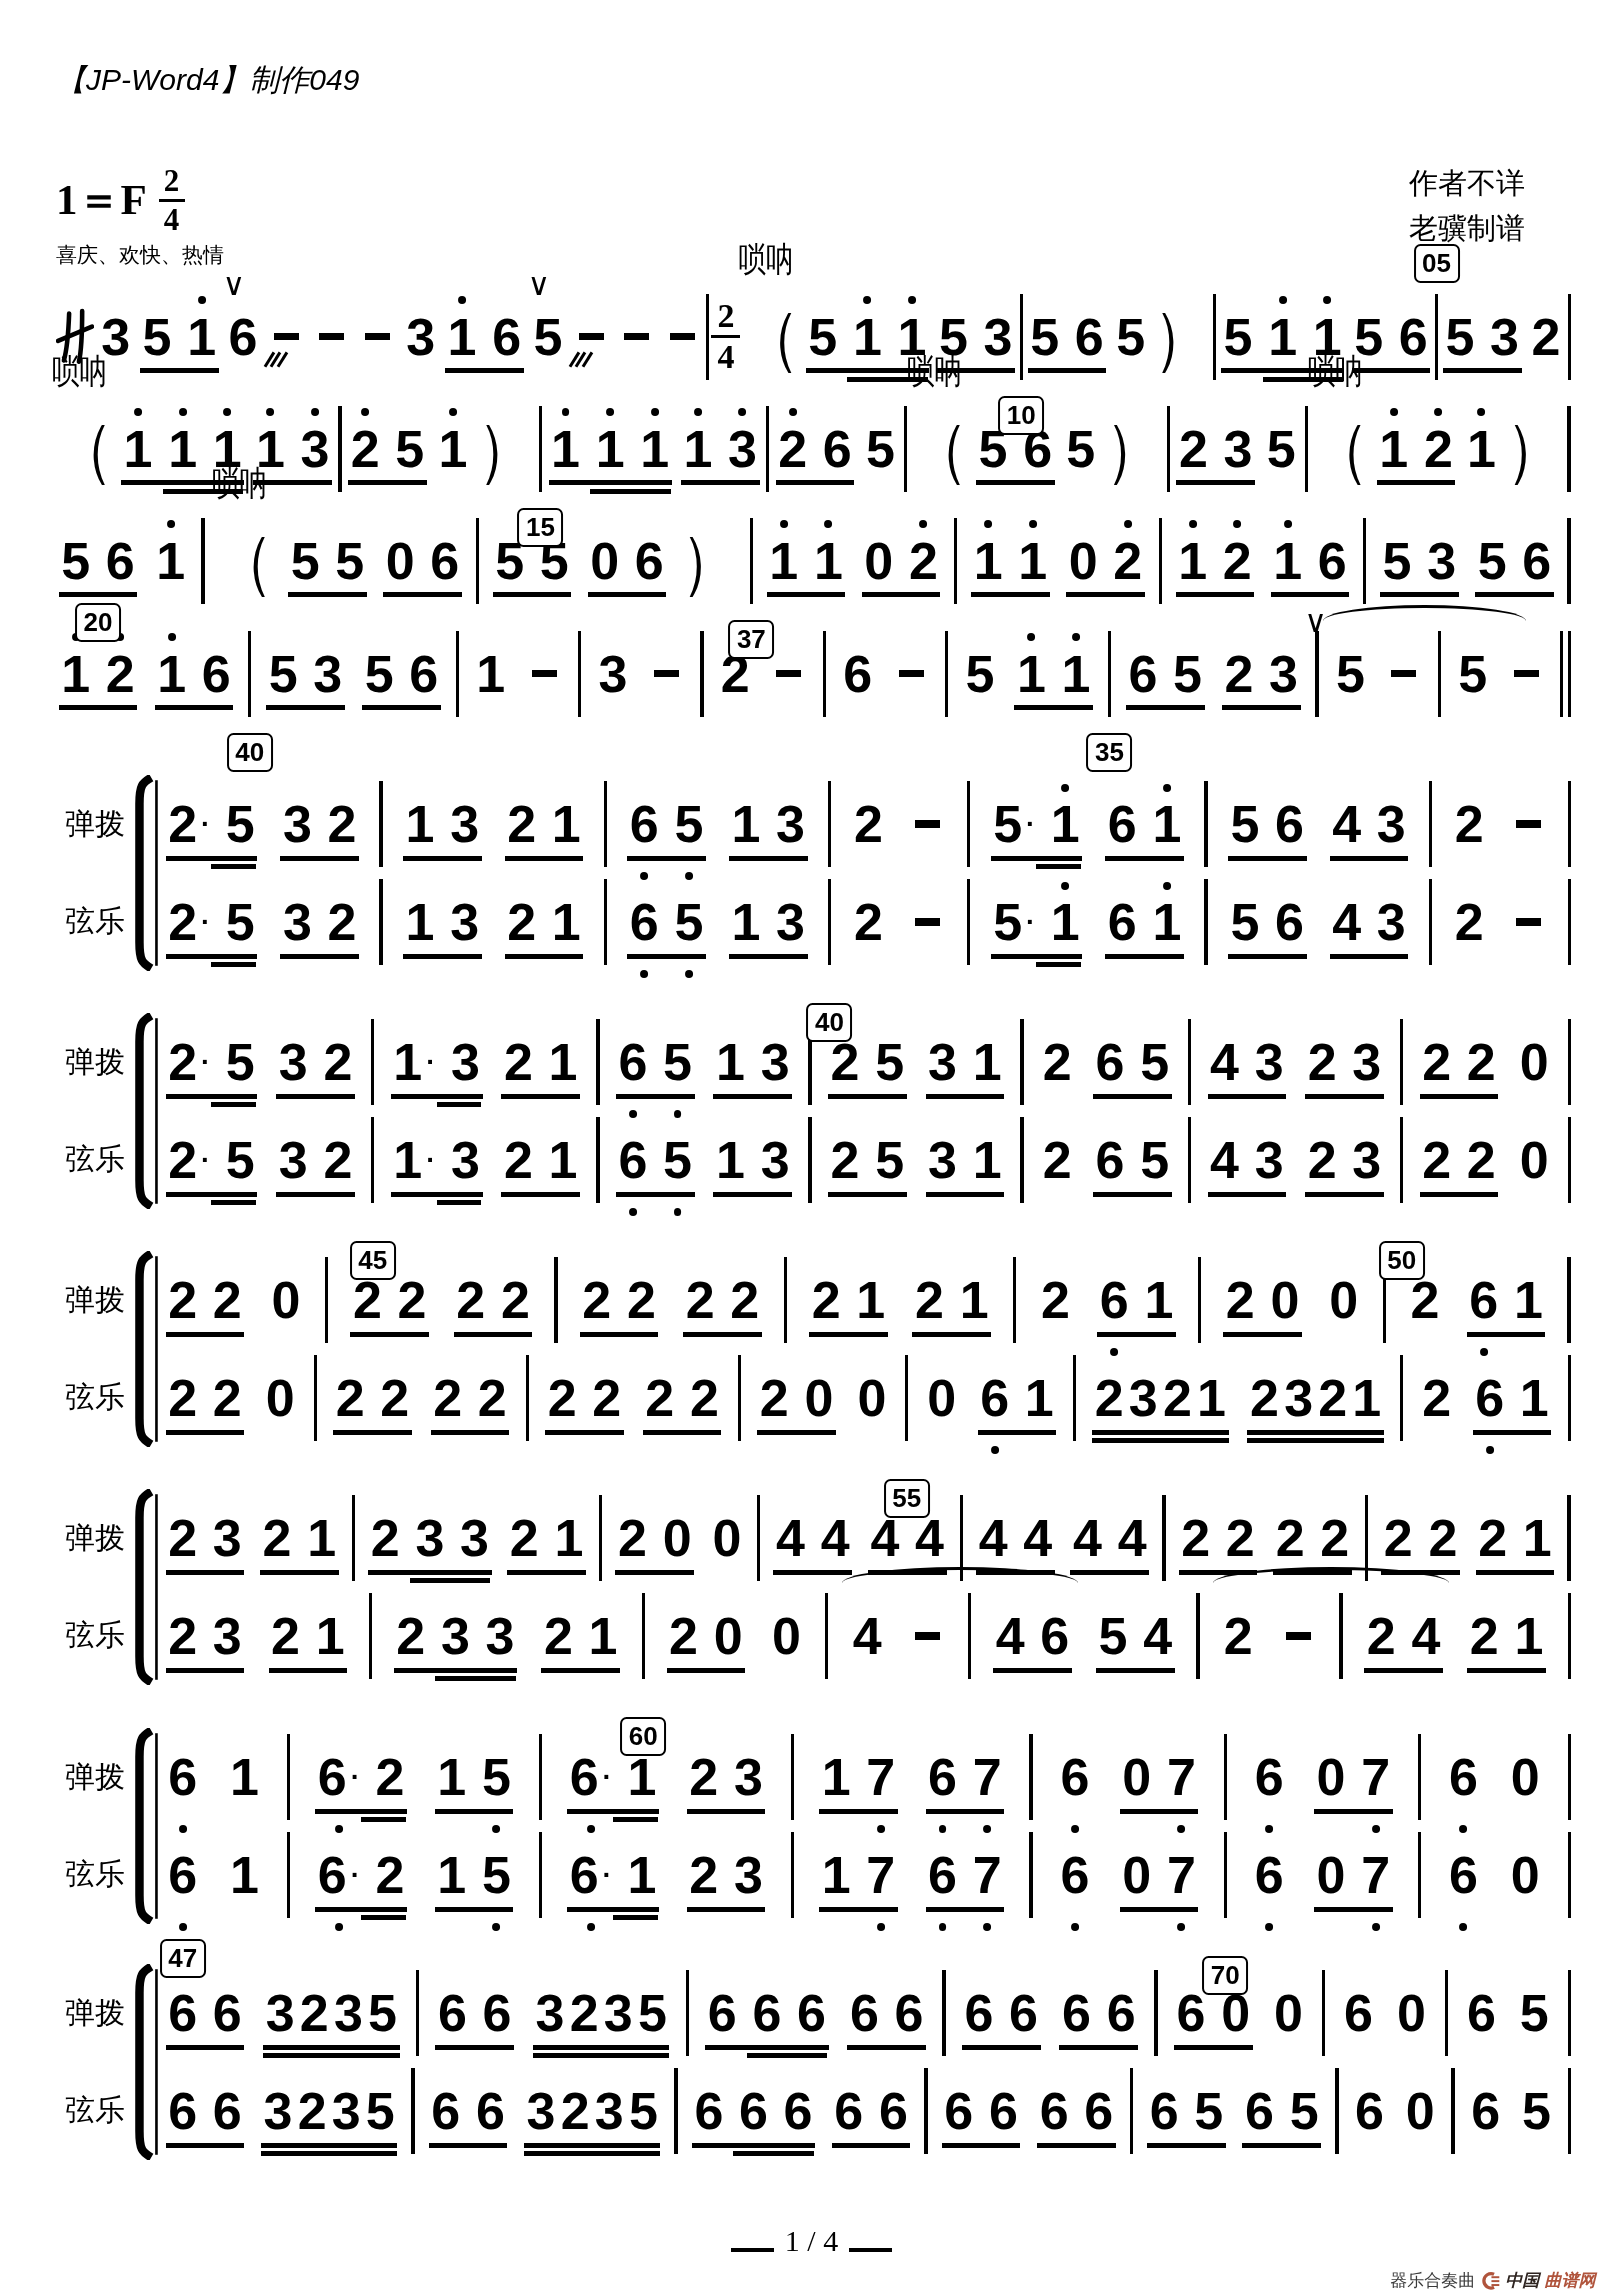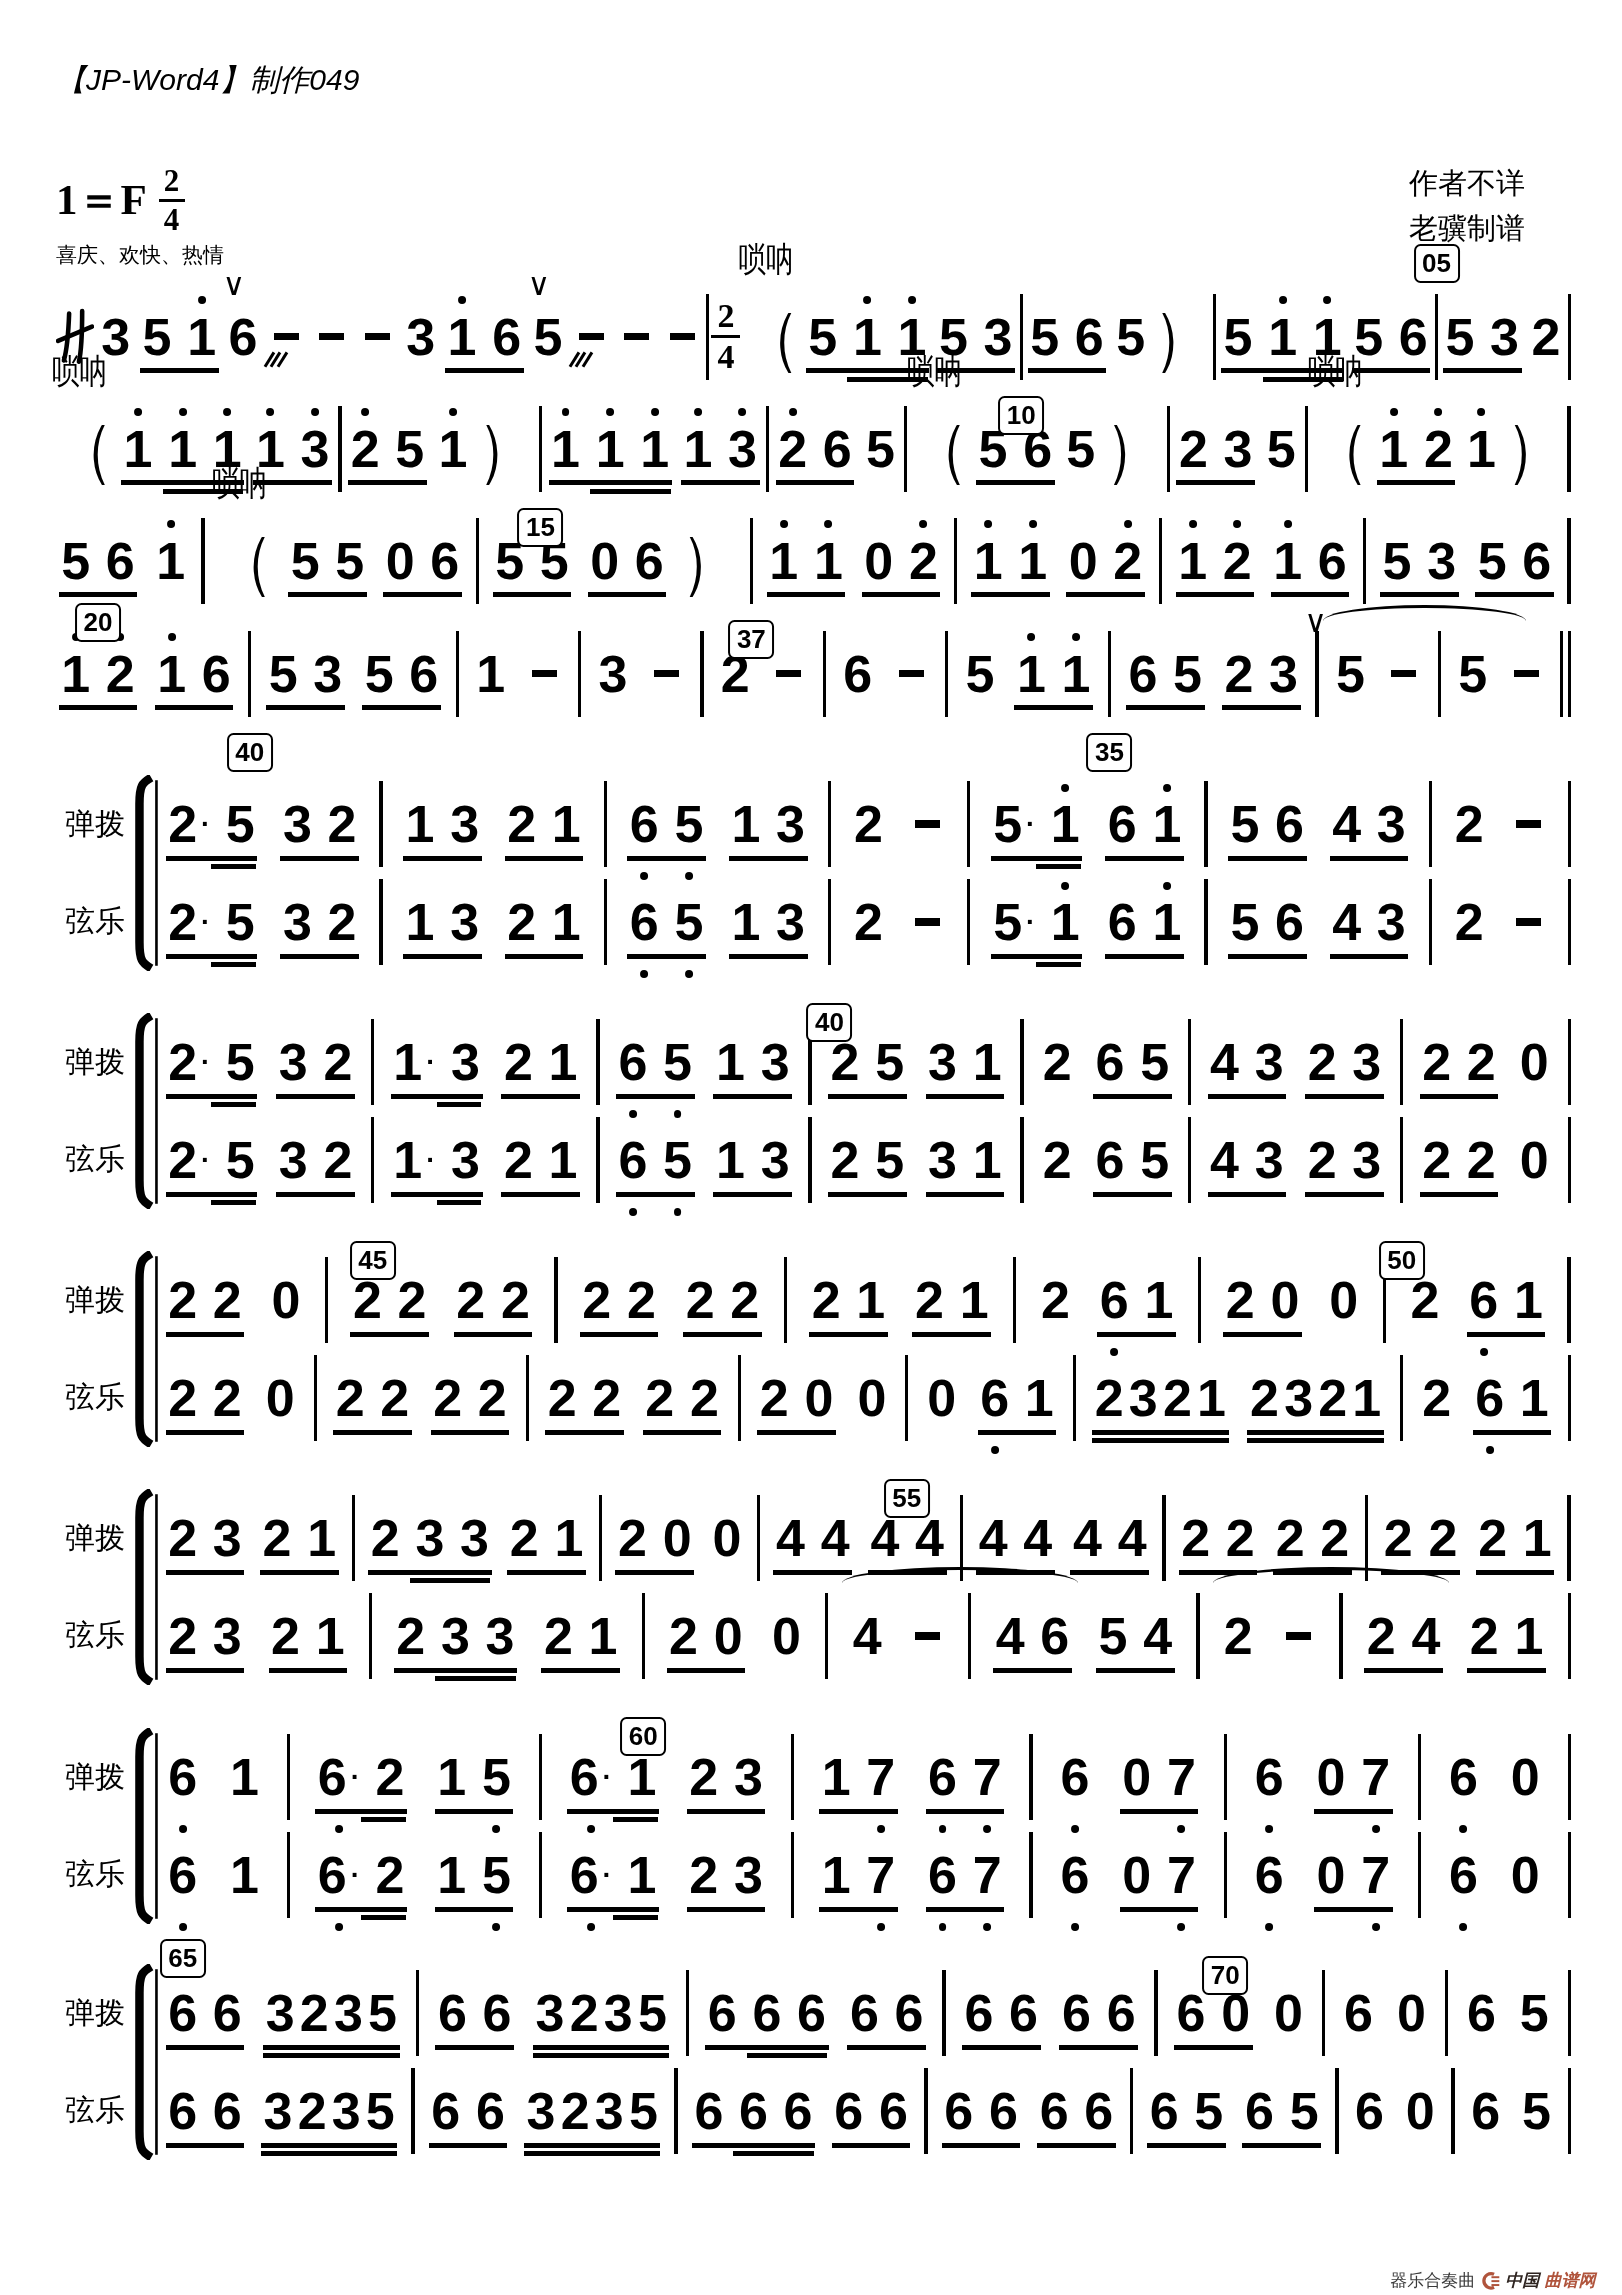--- a/index.html
+++ b/index.html
@@ -1150,21 +1150,21 @@
               <span class="note"><span class="dg">6</span><i class="ld"></i></span>
             </span>
             <span class="u" style="position: relative;">
               <span class="note"><span class="dg">0</span></span>
             </span>
             <span class="bar" style="position: relative;"></span>
           </div>
           <div class="row">
             <span class="u" style="position: relative;">
               <span class="note"><span class="dg">6</span><i class="ld"></i></span>
-              <span class="mbox sb">65</span>
+              <span class="mbox sb">47</span>
             </span>
             <span class="u" style="position: relative;">
               <span class="note"><span class="dg">1</span></span>
             </span>
             <span class="bar" style="position: relative;"></span>
             <span class="u" style="position: relative;">
               <span class="note"><span class="dg">6</span><i class="ld"></i><span class="aug">·</span></span>
               <span class="note"><span class="dg">2</span></span>
               <i class="bm"></i>
               <i class="bm lv2" style="left: 50%; right: auto; width: 50%;"></i>
@@ -1391,20 +1391,25 @@
             </span>
             <span class="u" style="position: relative;">
               <span class="note"><span class="dg">5</span></span>
             </span>
             <span class="bar" style="position: relative;"></span>
           </div>
         </div>
       </div>
     </div>
 
+  <div class="pagenum">
+    <span class="pnbar"></span>
+    <span>1 / 4</span>
+    <span class="pnbar"></span>
+  </div>
   <div class="watermark" style="color: rgb(58, 58, 58);">
     <span>器乐合奏曲</span>
     <svg width="19.6" height="19.6" viewBox="0 0 30 30">
       <path d="M20 5 A11 11 0 1 0 20 25" fill="none" stroke="#b0543c" stroke-width="5"></path>
       <rect x="16" y="8" width="12" height="3" fill="#b0543c"></rect>
       <rect x="16" y="14" width="12" height="3" fill="#b0543c"></rect>
       <rect x="16" y="20" width="12" height="3" fill="#b0543c"></rect>
     </svg>
     <span class="wm-site-a" style="color: rgb(46, 36, 32);">中国</span>
     <span class="wm-site-b" style="color: rgb(176, 84, 60);">曲谱网</span>

